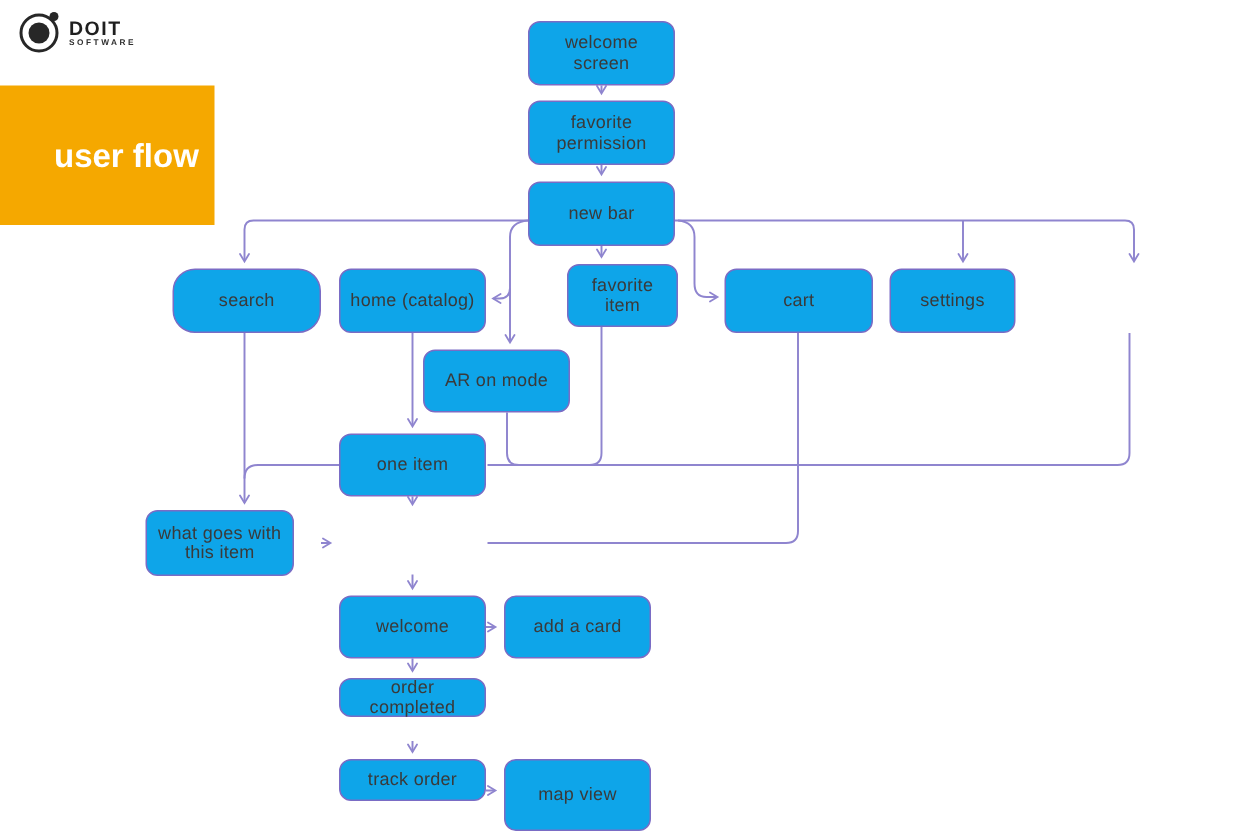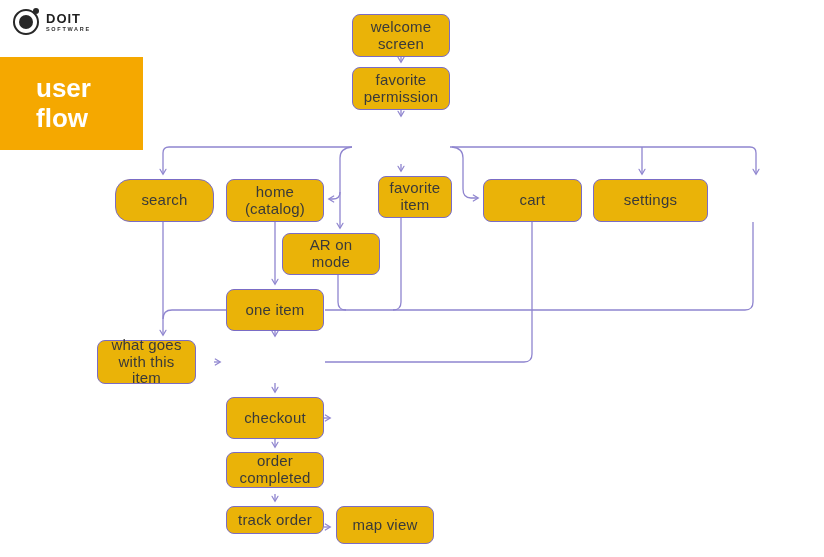--- a/index.html
+++ b/index.html
@@ -17,30 +17,30 @@
   .logo-core{position:absolute;left:6px;top:6px;width:14px;height:14px;background:#272727;border-radius:50%;}
   .logo-sat{position:absolute;right:0px;top:-1px;width:6px;height:6px;background:#272727;border-radius:50%;}
   .logo-text{display:flex;flex-direction:column;line-height:1;}
   .logo-brand{font-size:13px;font-weight:800;letter-spacing:1px;color:#1f1f1f;}
   .logo-sub{font-size:5.5px;font-weight:700;letter-spacing:1.7px;color:#2e2e2e;margin-top:2px;}
   
   .banner{
     position:absolute;left:0;top:57px;width:143px;height:93px;
     display:flex;align-items:center;
     box-sizing:border-box;padding-left:36px;
-    color:#ffffff;font-size:26px;font-weight:700;line-height:1.15;
+    color:#ffffff;font-size:22px;font-weight:700;line-height:1.15;
   }
   
   .node{
     position:absolute;box-sizing:border-box;
-    background:#eab308;
+    background:#0ea5e9;
     border:1.3px solid #7a6cc5;
     border-radius:8px;
     display:flex;align-items:center;justify-content:center;text-align:center;
-    font-size:15px;color:#3a3a3a;line-height:1.12;letter-spacing:0.2px;
+    font-size:12px;color:#3a3a3a;line-height:1.12;letter-spacing:0.2px;
     padding:2px 6px;
   }
   
   svg.wires{position:absolute;left:0;top:0;pointer-events:none;}
 </style>
 </head>
 <body>
 
 <div id="canvas">
 
@@ -88,26 +88,28 @@
       <path d="M275,383 L275,392" marker-end="url(#arw)"></path>
       <path d="M324,418 L330,418" marker-end="url(#arw)"></path>
       <path d="M275,439 L275,447" marker-end="url(#arw)"></path>
       <path d="M275,494 L275,501" marker-end="url(#arw)"></path>
       <path d="M324,527 L330,527" marker-end="url(#arw)"></path>
     </g>
   </svg>
 
   <div class="node" style="left:352px;top:14px;width:98px;height:43px;">welcome screen</div>
   <div class="node" style="left:352px;top:67px;width:98px;height:43px;">favorite permission</div>
+  <div class="node" style="left:352px;top:121px;width:98px;height:43px;">new bar</div>
   <div class="node" style="left:340px;top:176px;width:74px;height:42px;margin-left:38px;">favorite item</div>
   <div class="node" style="left:115px;top:179px;width:99px;height:43px;border-radius:15px;">search</div>
   <div class="node" style="left:226px;top:179px;width:98px;height:43px;">home (catalog)</div>
   <div class="node" style="left:483px;top:179px;width:99px;height:43px;">cart</div>
-  <div class="node" style="left:593px;top:179px;width:115px;height:43px;">settings</div>
+  <div class="node" style="left:593px;top:179px;width:84px;height:43px;">settings</div>
   <div class="node" style="left:282px;top:233px;width:98px;height:42px;">AR on mode</div>
   <div class="node" style="left:226px;top:289px;width:98px;height:42px;">one item</div>
   <div class="node" style="left:97px;top:340px;width:99px;height:44px;">what goes with this item</div>
-  <div class="node" style="left:226px;top:397px;width:98px;height:42px;">checkout</div>
-  <div class="node" style="left:226px;top:452px;width:98px;height:36px;">order completed</div>
+  <div class="node" style="left:226px;top:397px;width:98px;height:42px;">welcome</div>
+  <div class="node" style="left:336px;top:397px;width:98px;height:42px;">add a card</div>
+  <div class="node" style="left:226px;top:452px;width:98px;height:26px;">order completed</div>
   <div class="node" style="left:226px;top:506px;width:98px;height:28px;">track order</div>
-  <div class="node" style="left:336px;top:506px;width:98px;height:38px;text-align:right;">map view</div>
+  <div class="node" style="left:336px;top:506px;width:98px;height:48px;text-align:right;">map view</div>
 
 </div>
 
 </body></html>

